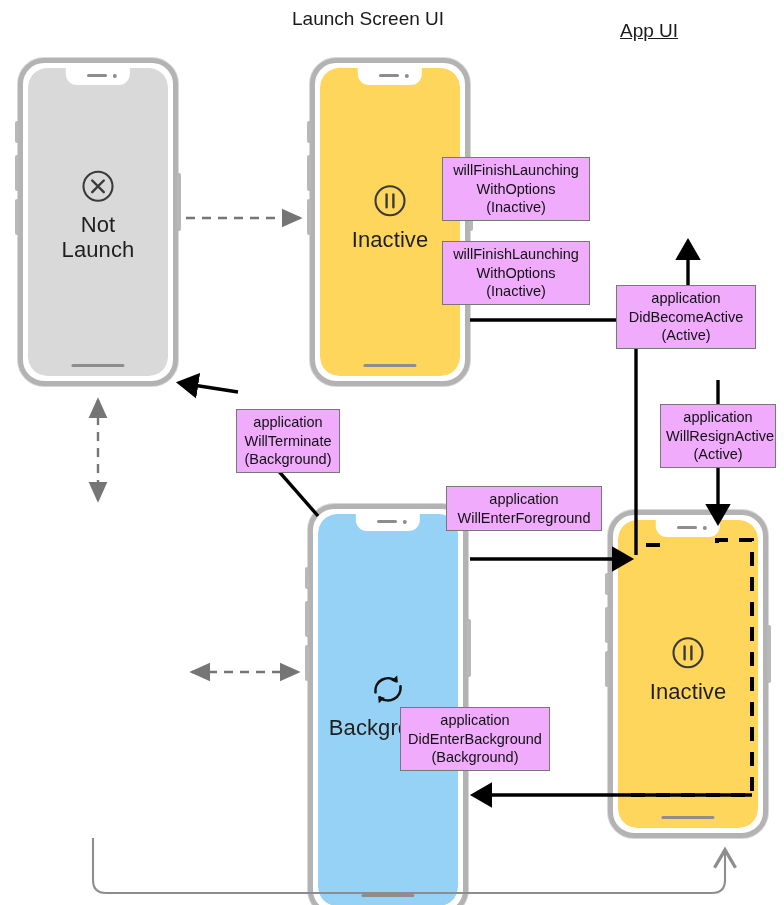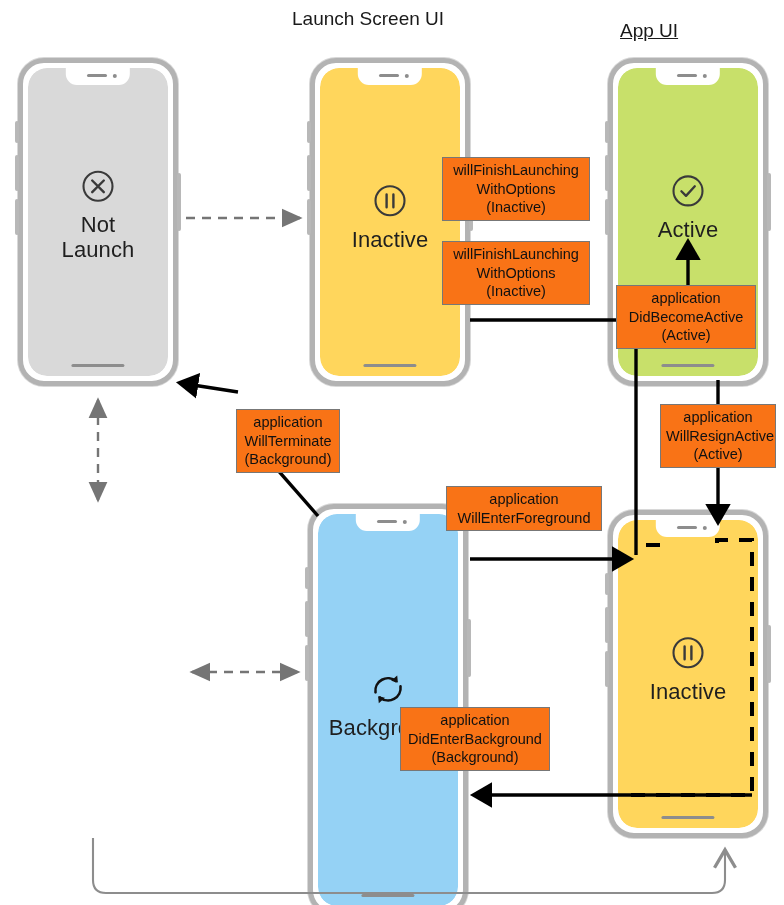--- a/index.html
+++ b/index.html
@@ -104,21 +104,21 @@
     font-size: 22px;
     line-height: 25px;
     color: #1f1f1f;
     letter-spacing: .1px;
   }
 
   
   .callout {
     position: absolute;
     box-sizing: border-box;
-    background: #f97316;
+    background: #f0abfc;
     border: 1px solid #777;
     text-align: center;
     font-size: 14.5px;
     line-height: 18.5px;
     color: #111;
     padding: 3px 5px;
     z-index: 20;
     white-space: nowrap;
   }
 
@@ -215,43 +215,20 @@
           <path d="M16.6,13.6 L16.6,26.4 M23.4,13.6 L23.4,26.4" stroke="#3a3a3a" stroke-width="2.4" stroke-linecap="round"></path>
         </svg>
         <div class="plabel">
           <div>Inactive</div>
         </div>
       </div>
       <div class="home-bar"></div>
     </div>
   </div>
 
-  <div class="phone" style="left:608px; top:58px; width:160px; height:328px;">
-    <div class="side-btn sb-left" style="top:58px;  height:22px;"></div>
-    <div class="side-btn sb-left" style="top:92px;  height:36px;"></div>
-    <div class="side-btn sb-left" style="top:136px; height:36px;"></div>
-    <div class="side-btn sb-right" style="top:110px; height:58px;"></div>
-    <div class="inner">
-      <div class="screen" style="background:#c8e06a;"></div>
-      <div class="notch">
-        <span class="speaker"></span>
-        <span class="cam"></span>
-      </div>
-      <div class="pcontent" style="transform:translateY(-72%);">
-        <svg class="glyph" width="40" height="40" viewBox="0 0 40 40">
-          <circle cx="20" cy="20" r="14.5" fill="none" stroke="#3a3a3a" stroke-width="2.1"></circle>
-          <path d="M13.4,20.4 L18,25 L26.8,15.4" fill="none" stroke="#3a3a3a" stroke-width="2.3" stroke-linecap="round" stroke-linejoin="round"></path>
-        </svg>
-        <div class="plabel">
-          <div>Active</div>
-        </div>
-      </div>
-      <div class="home-bar"></div>
-    </div>
-  </div>
 
 
   <div class="phone" style="left:308px; top:504px; width:160px; height:412px;">
     <div class="side-btn sb-left" style="top:58px;  height:22px;"></div>
     <div class="side-btn sb-left" style="top:92px;  height:36px;"></div>
     <div class="side-btn sb-left" style="top:136px; height:36px;"></div>
     <div class="side-btn sb-right" style="top:110px; height:58px;"></div>
     <div class="inner">
       <div class="screen" style="background:#95d2f5;"></div>
       <div class="notch">

